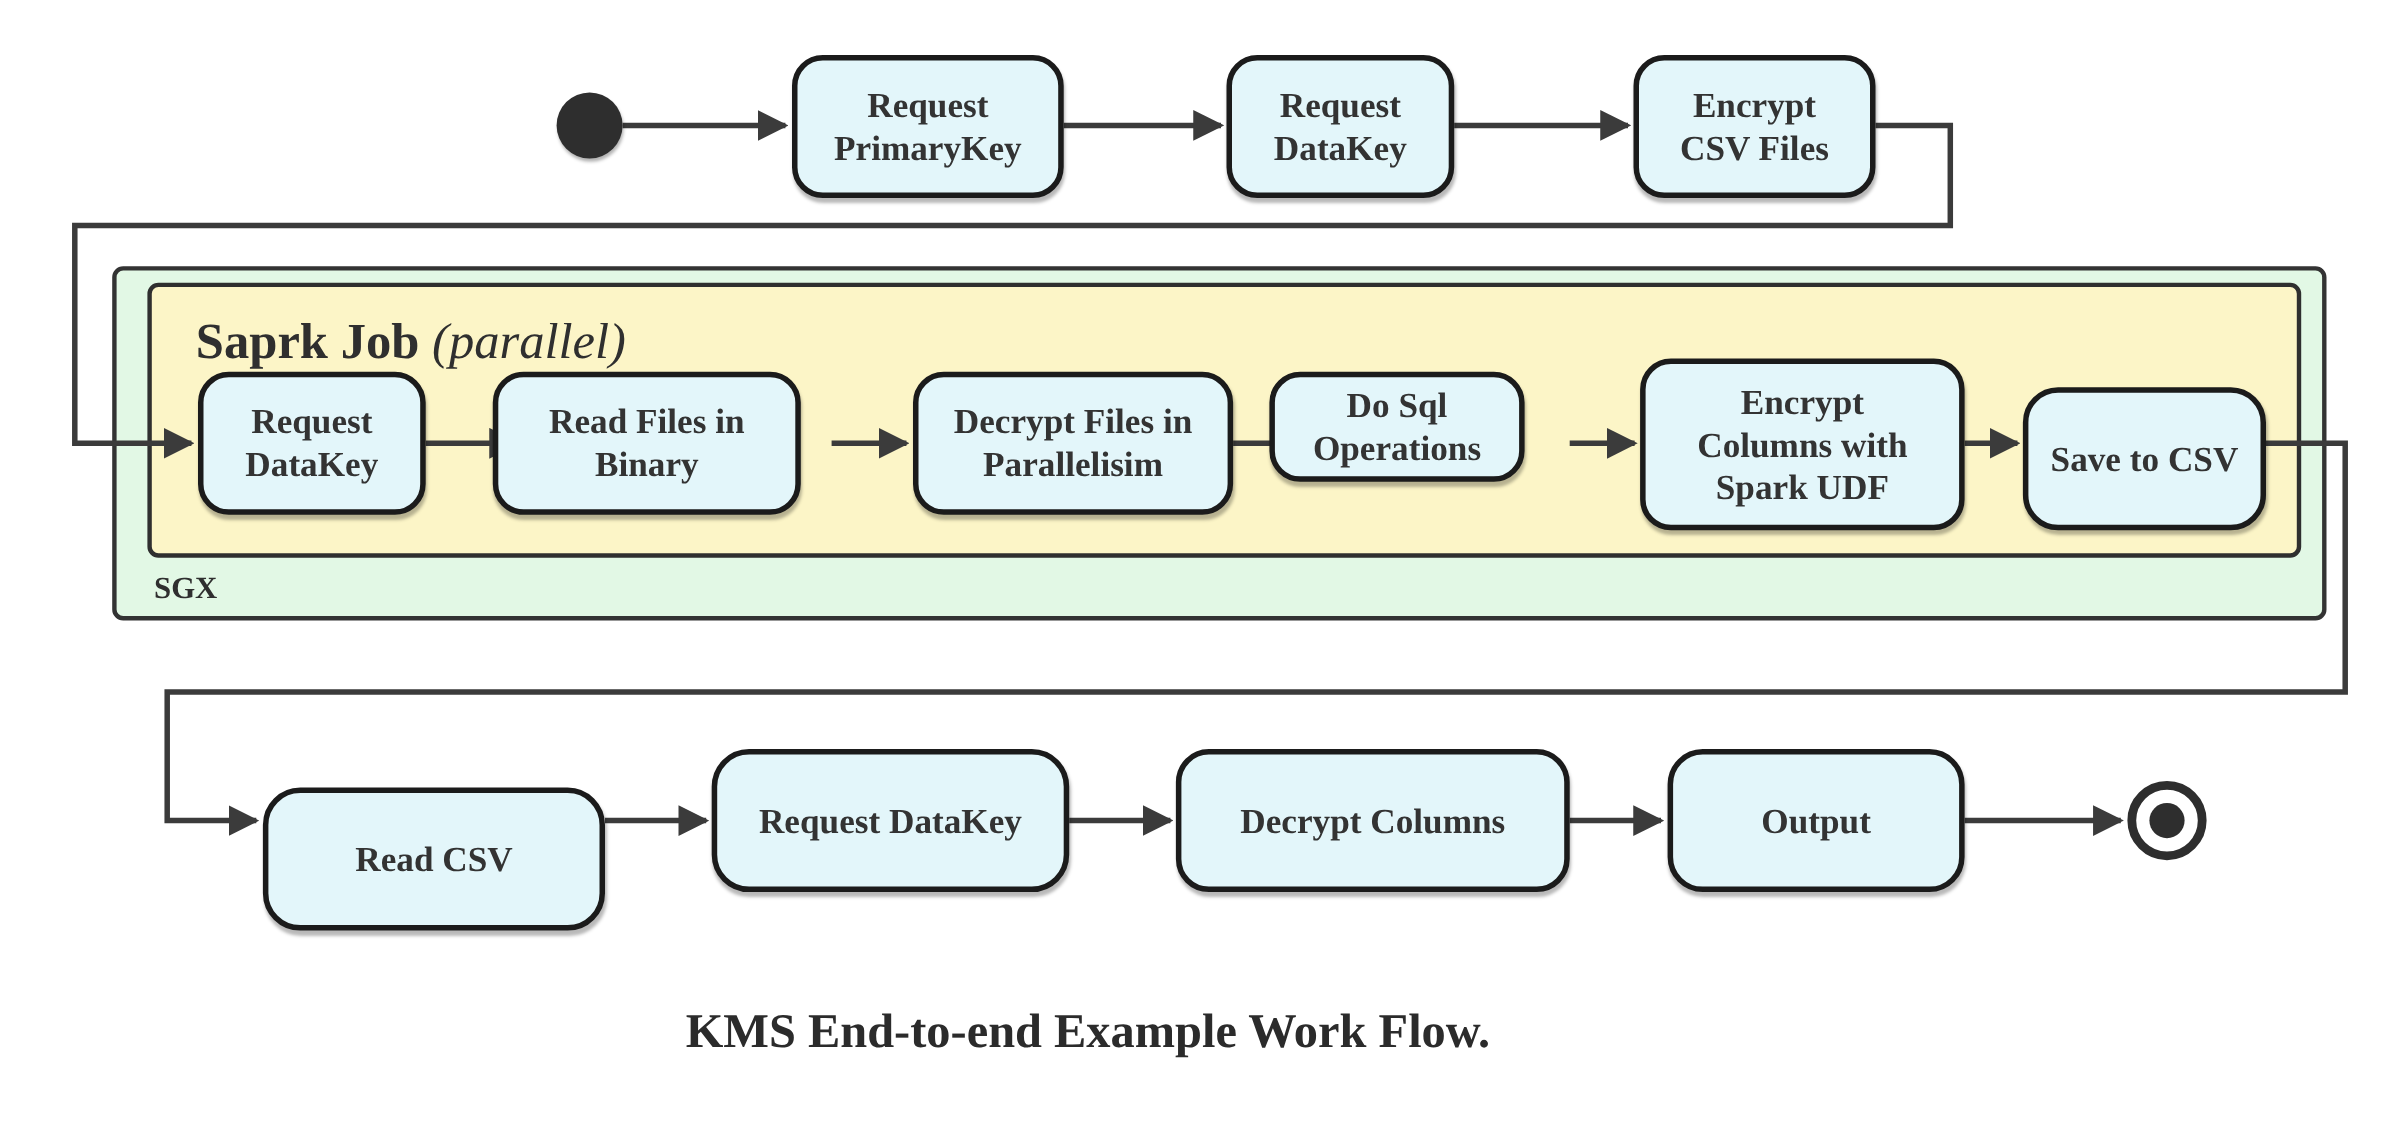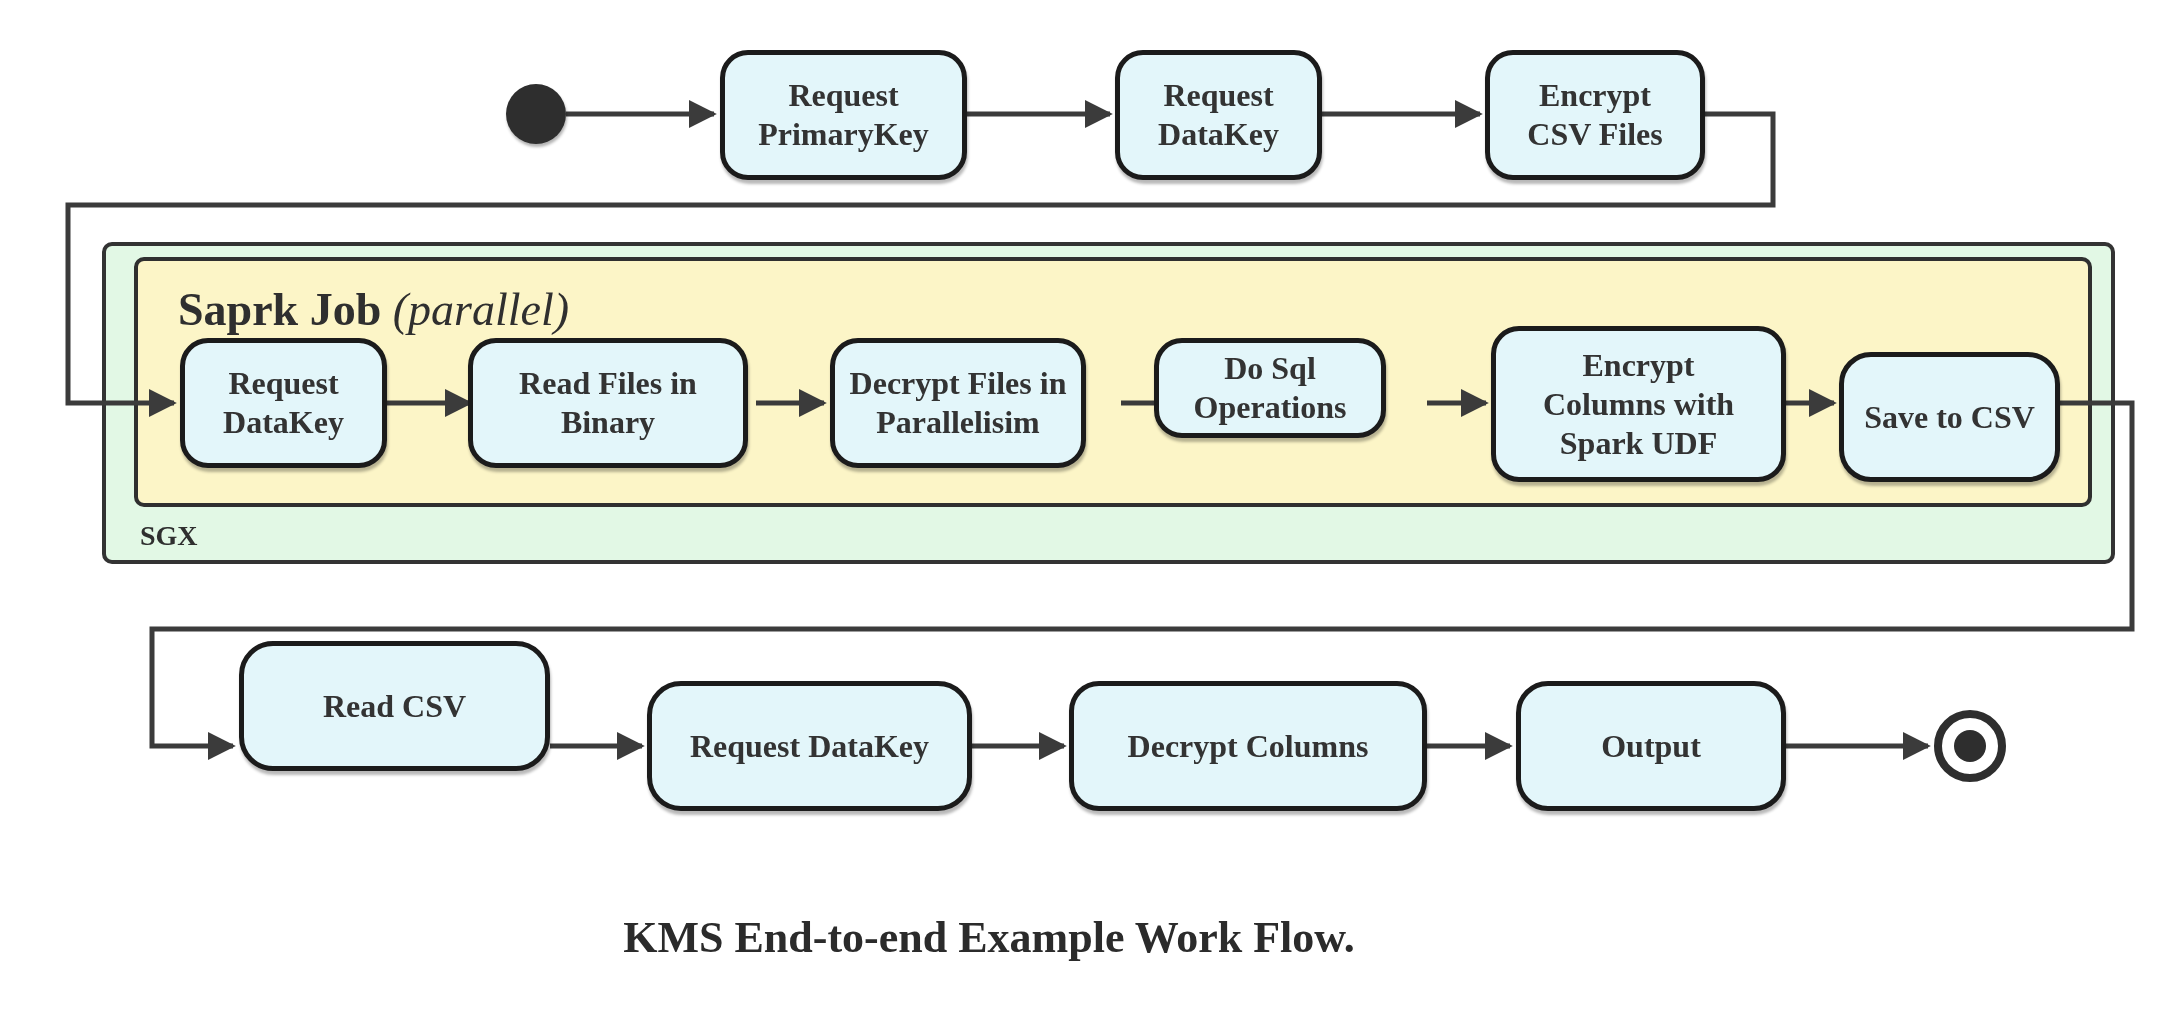--- a/index.html
+++ b/index.html
@@ -123,31 +123,31 @@
 
   <div class="node" style="left:720px;top:50px;width:247px;height:130px;">Request
 PrimaryKey</div>
   <div class="node" style="left:1115px;top:50px;width:207px;height:130px;">Request
 DataKey</div>
   <div class="node" style="left:1485px;top:50px;width:220px;height:130px;">Encrypt
 CSV Files</div>
 
   <div class="node" style="left:180px;top:338px;width:207px;height:130px;">Request
 DataKey</div>
-  <div class="node" style="left:468px;top:338px;width:280px;height:130px;">Read Files in
+  <div class="node" style="left:448px;top:338px;width:280px;height:130px;">Read Files in
 Binary</div>
-  <div class="node" style="left:830px;top:338px;width:256px;height:130px;">Decrypt Files in
+  <div class="node" style="left:830px;top:338px;width:291px;height:130px;">Decrypt Files in
 Parallelisim</div>
   <div class="node" style="left:1154px;top:338px;width:232px;height:100px;">Do Sql
 Operations</div>
   <div class="node" style="left:1491px;top:326px;width:295px;height:156px;">Encrypt
 Columns with
 Spark UDF</div>
   <div class="node" style="left:1839px;top:337px;width:221px;height:130px;border-radius:32px;margin-top:15px;">Save to CSV</div>
 
-  <div class="node" style="left:239px;top:641px;width:311px;height:130px;border-radius:34px;text-align:right;">Read CSV</div>
+  <div class="node" style="left:239px;top:716px;width:311px;height:130px;border-radius:34px;text-align:right;">Read CSV</div>
   <div class="node" style="left:647px;top:681px;width:325px;height:130px;border-radius:34px;">Request DataKey</div>
   <div class="node" style="left:1069px;top:681px;width:358px;height:130px;border-radius:30px;">Decrypt Columns</div>
   <div class="node" style="left:1516px;top:681px;width:270px;height:130px;border-radius:32px;">Output</div>
 
   <div class="caption">KMS End-to-end Example Work Flow.</div>
 
 </div>
 
 </body></html>

